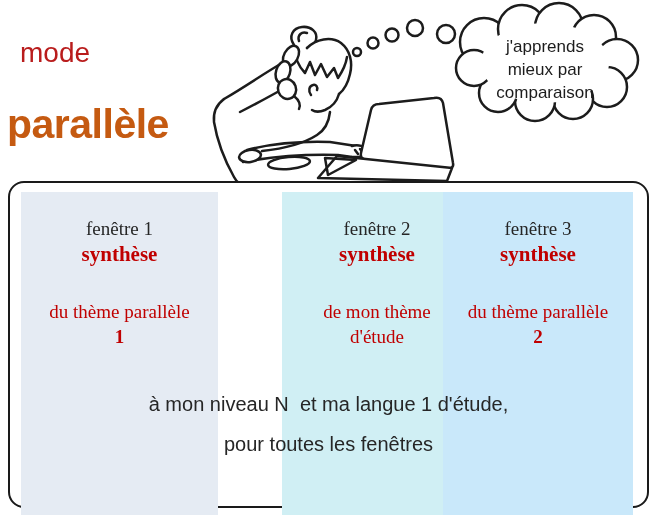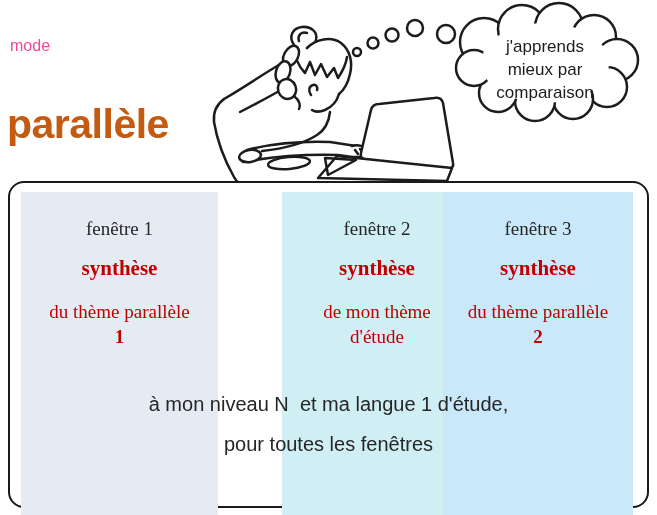--- a/index.html
+++ b/index.html
@@ -3,41 +3,41 @@
 <meta charset="utf-8">
 <style>
   html,body{margin:0;padding:0;}
   body{
     width:657px;height:515px;background:#ffffff;position:relative;overflow:hidden;
     font-family:"Liberation Sans", sans-serif;color:#1f1f1f;
   }
   .stage{position:absolute;inset:0;}
 
   
-  .mode-label{position:absolute;left:10px;top:37px;font-size:16px;color:#ec4899;}
+  .mode-label{position:absolute;left:20px;top:37px;font-size:28px;color:#b91c1c;}
   .mode-title{position:absolute;left:7px;top:70px;font-size:41px;font-weight:bold;letter-spacing:-0.5px;margin-top:31px;}
 
   
   .illustration{position:absolute;left:0;top:0;pointer-events:none;}
   .illustration text{font-family:"Liberation Sans", sans-serif;}
 
   
   .main-box{
     position:absolute;left:8px;top:181px;width:641px;height:327px;box-sizing:border-box;
     border:2.5px solid #1a1a1a;border-radius:16px;background:#ffffff;
   }
 
   
   .panel{position:absolute;top:192px;height:372px;font-family:Liberation Serif, serif;}
   .panel-1{left:21px;width:197px;}
   .panel-2{left:236px;width:190px;}
   .panel-3{left:443px;width:190px;}
   .panel .row{position:absolute;left:0;width:100%;text-align:center;line-height:1.15;}
   .w-title{top:26px;font-size:19px;color:#262626;}
-  .w-syn{top:64px;font-size:21px;font-weight:bold;}
+  .w-syn{top:50px;font-size:21px;font-weight:bold;}
   .w-sub{top:109px;font-size:19px;}
   .w-sub2{top:134px;font-size:19px;}
   .w-sub2[data-bold="true"]{font-weight:bold;}
 
   
   .footer-line{position:absolute;left:8px;width:641px;text-align:center;font-size:20px;color:#262626;white-space:pre;}
   .footer-line-1{top:393px;}
   .footer-line-2{top:433px;}
 </style>
 </head>

